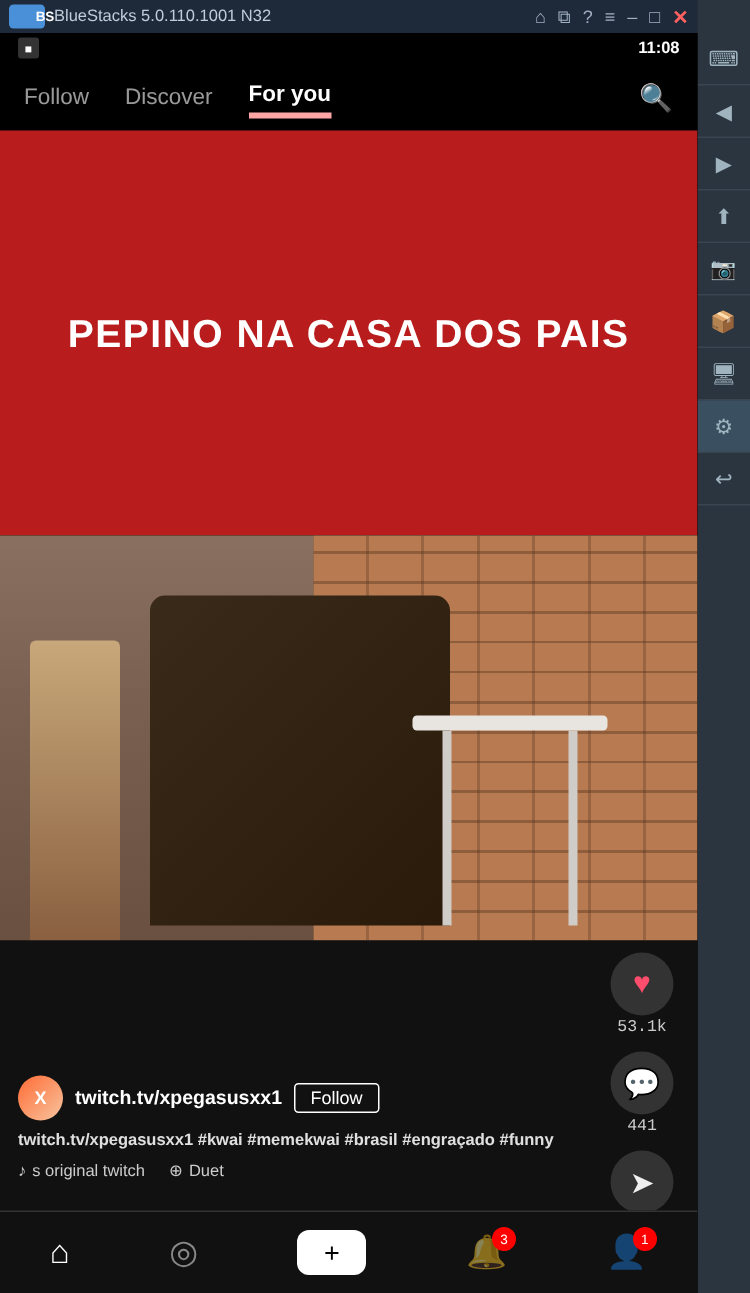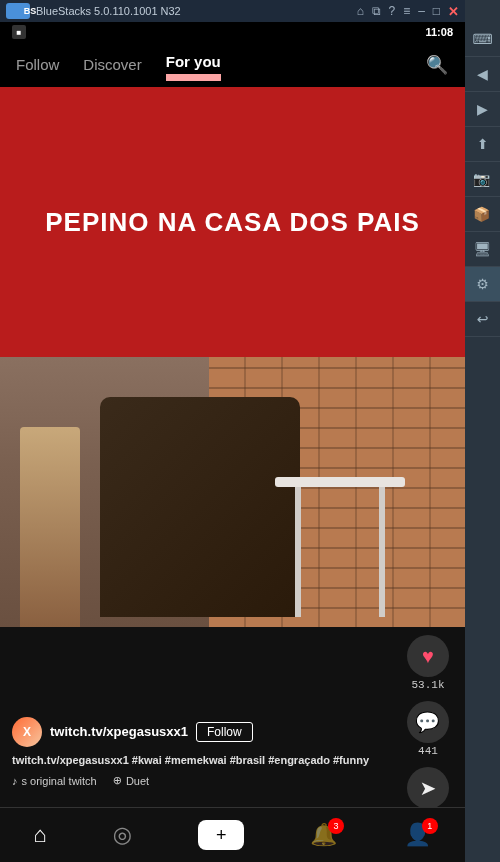--- a/index.html
+++ b/index.html
@@ -151,21 +151,21 @@
     .nav-item {
       color: rgba(255,255,255,0.6);
       font-size: 15px;
       font-weight: 500;
       cursor: pointer;
       padding: 4px 0;
     }
     .nav-item.active {
       color: white;
       font-weight: 700;
-      border-bottom: 7px solid #fca5a5;
+      border-bottom: 4px solid #fca5a5;
     }
     .nav-search {
       color: white;
       font-size: 18px;
       cursor: pointer;
     }
 
     
     .video-top {
       width: 100%;

